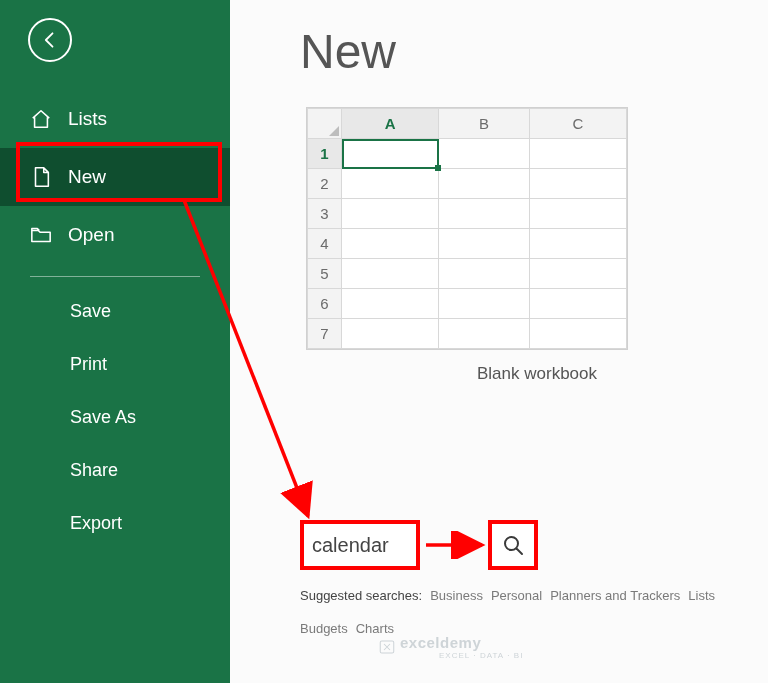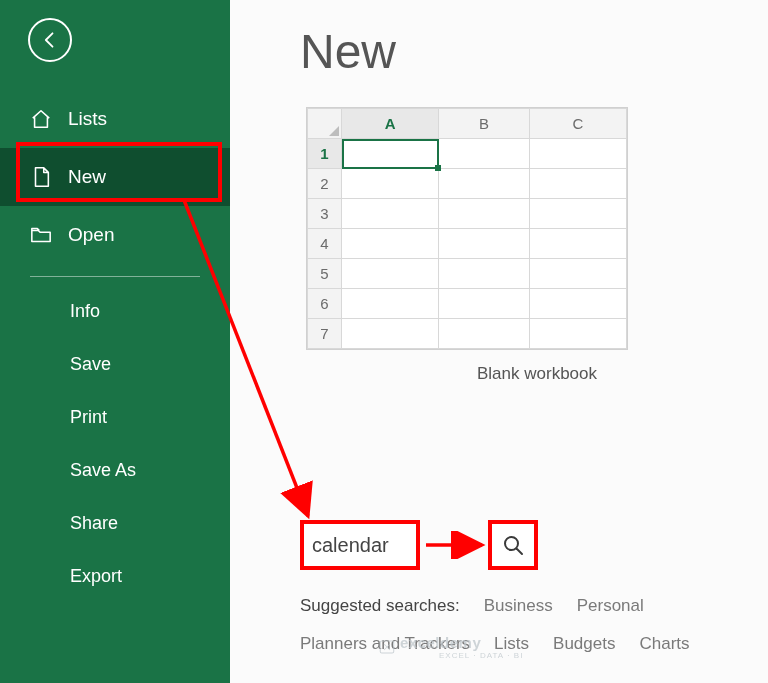--- a/index.html
+++ b/index.html
@@ -129,24 +129,24 @@
   }
   .search-btn-box {
     border: 4px solid #ff0000;
     width: 50px; height: 50px;
     display: flex; align-items: center; justify-content: center;
     cursor: pointer;
     background:#fff;
   }
   .search-btn-box svg { width: 24px; height: 24px; }
   .suggested {
-    margin-top: 26px;
-    font-size: 17px;
+    margin-top: 18px;
+    font-size: 13px;
     color: #3c3c3c;
-    display: flex; flex-wrap: wrap; gap: 18px 24px;
+    display: flex; flex-wrap: wrap; gap: 18px 8px;
     max-width: 460px;
   }
   .suggested .lbl { color: #444; }
   .suggested .link { color: #7a7a7a; cursor: pointer; }
   svg.arrow-annot { position: absolute; pointer-events: none; }
   .watermark {
     position: absolute;
     left: 378px; top: 634px;
     font-size: 11px; color: #bfc7cc;
     display:flex; align-items:center; gap:4px;
@@ -184,21 +184,20 @@
       <span class="icon">
         <svg viewBox="0 0 24 24">
             <path d="M2 7 H9 L11 9 H22 V19 H2 Z M2 7 V5 H8 L10 7" stroke="#fff" stroke-width="1.7" fill="none" stroke-linejoin="round"></path>
           </svg>
       </span>
       <span>Open</span>
     </div>
   </div>
   <div class="nav-sep"></div>
   <div class="nav">
-    <div class="sub-item">Info</div>
     <div class="sub-item">Save</div>
     <div class="sub-item">Print</div>
     <div class="sub-item">Save As</div>
     <div class="sub-item">Share</div>
     <div class="sub-item">Export</div>
   </div>
 </div>
 
 <div class="red-box-new"></div>
 

